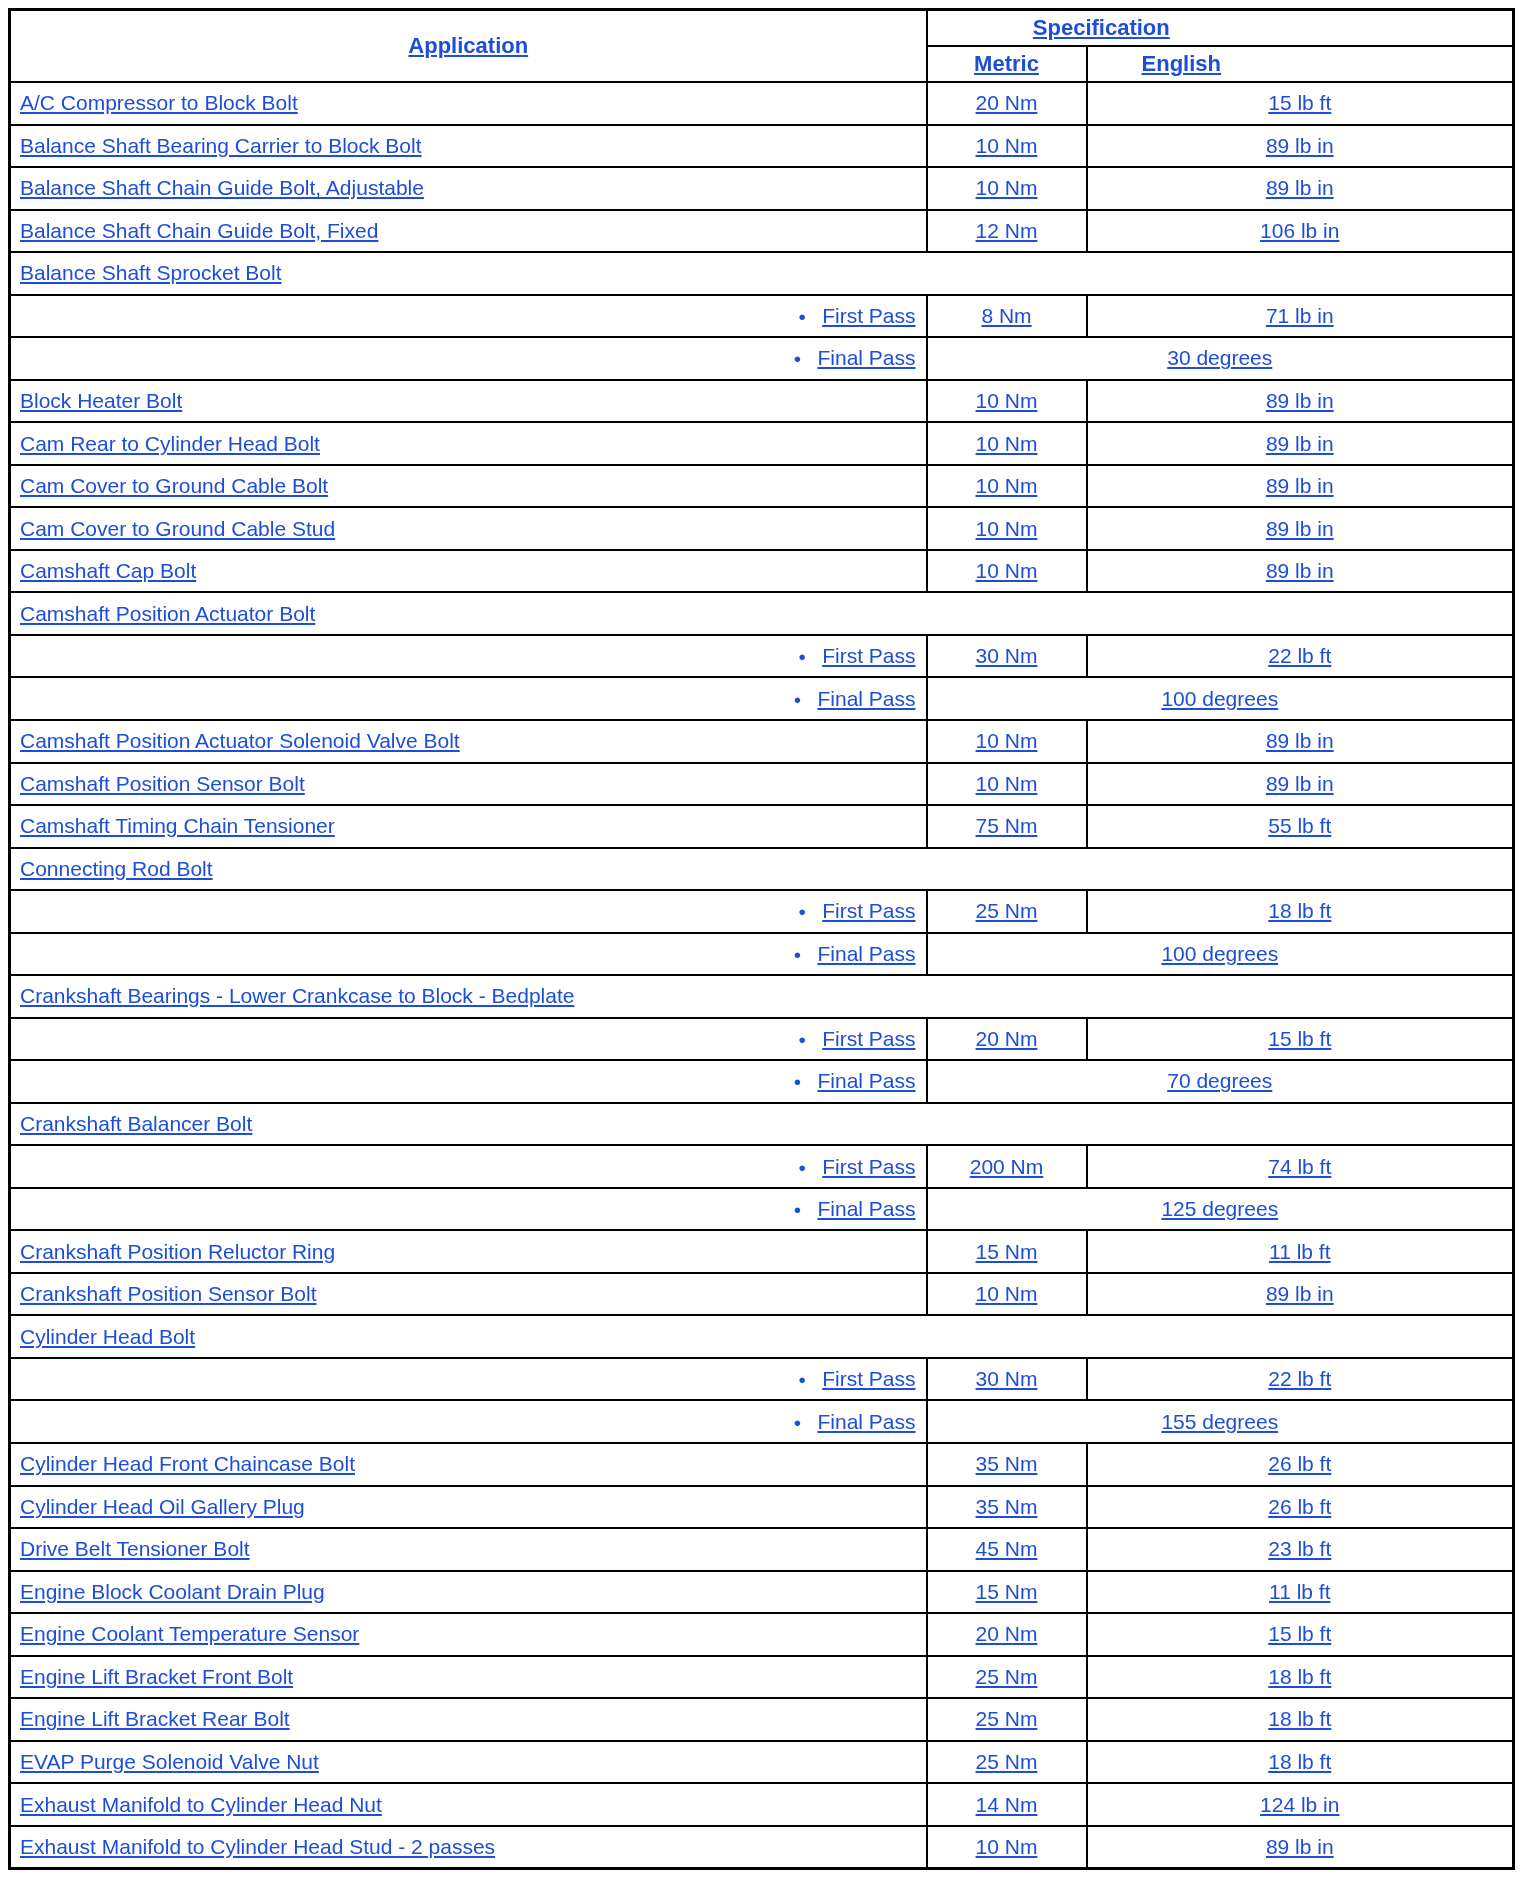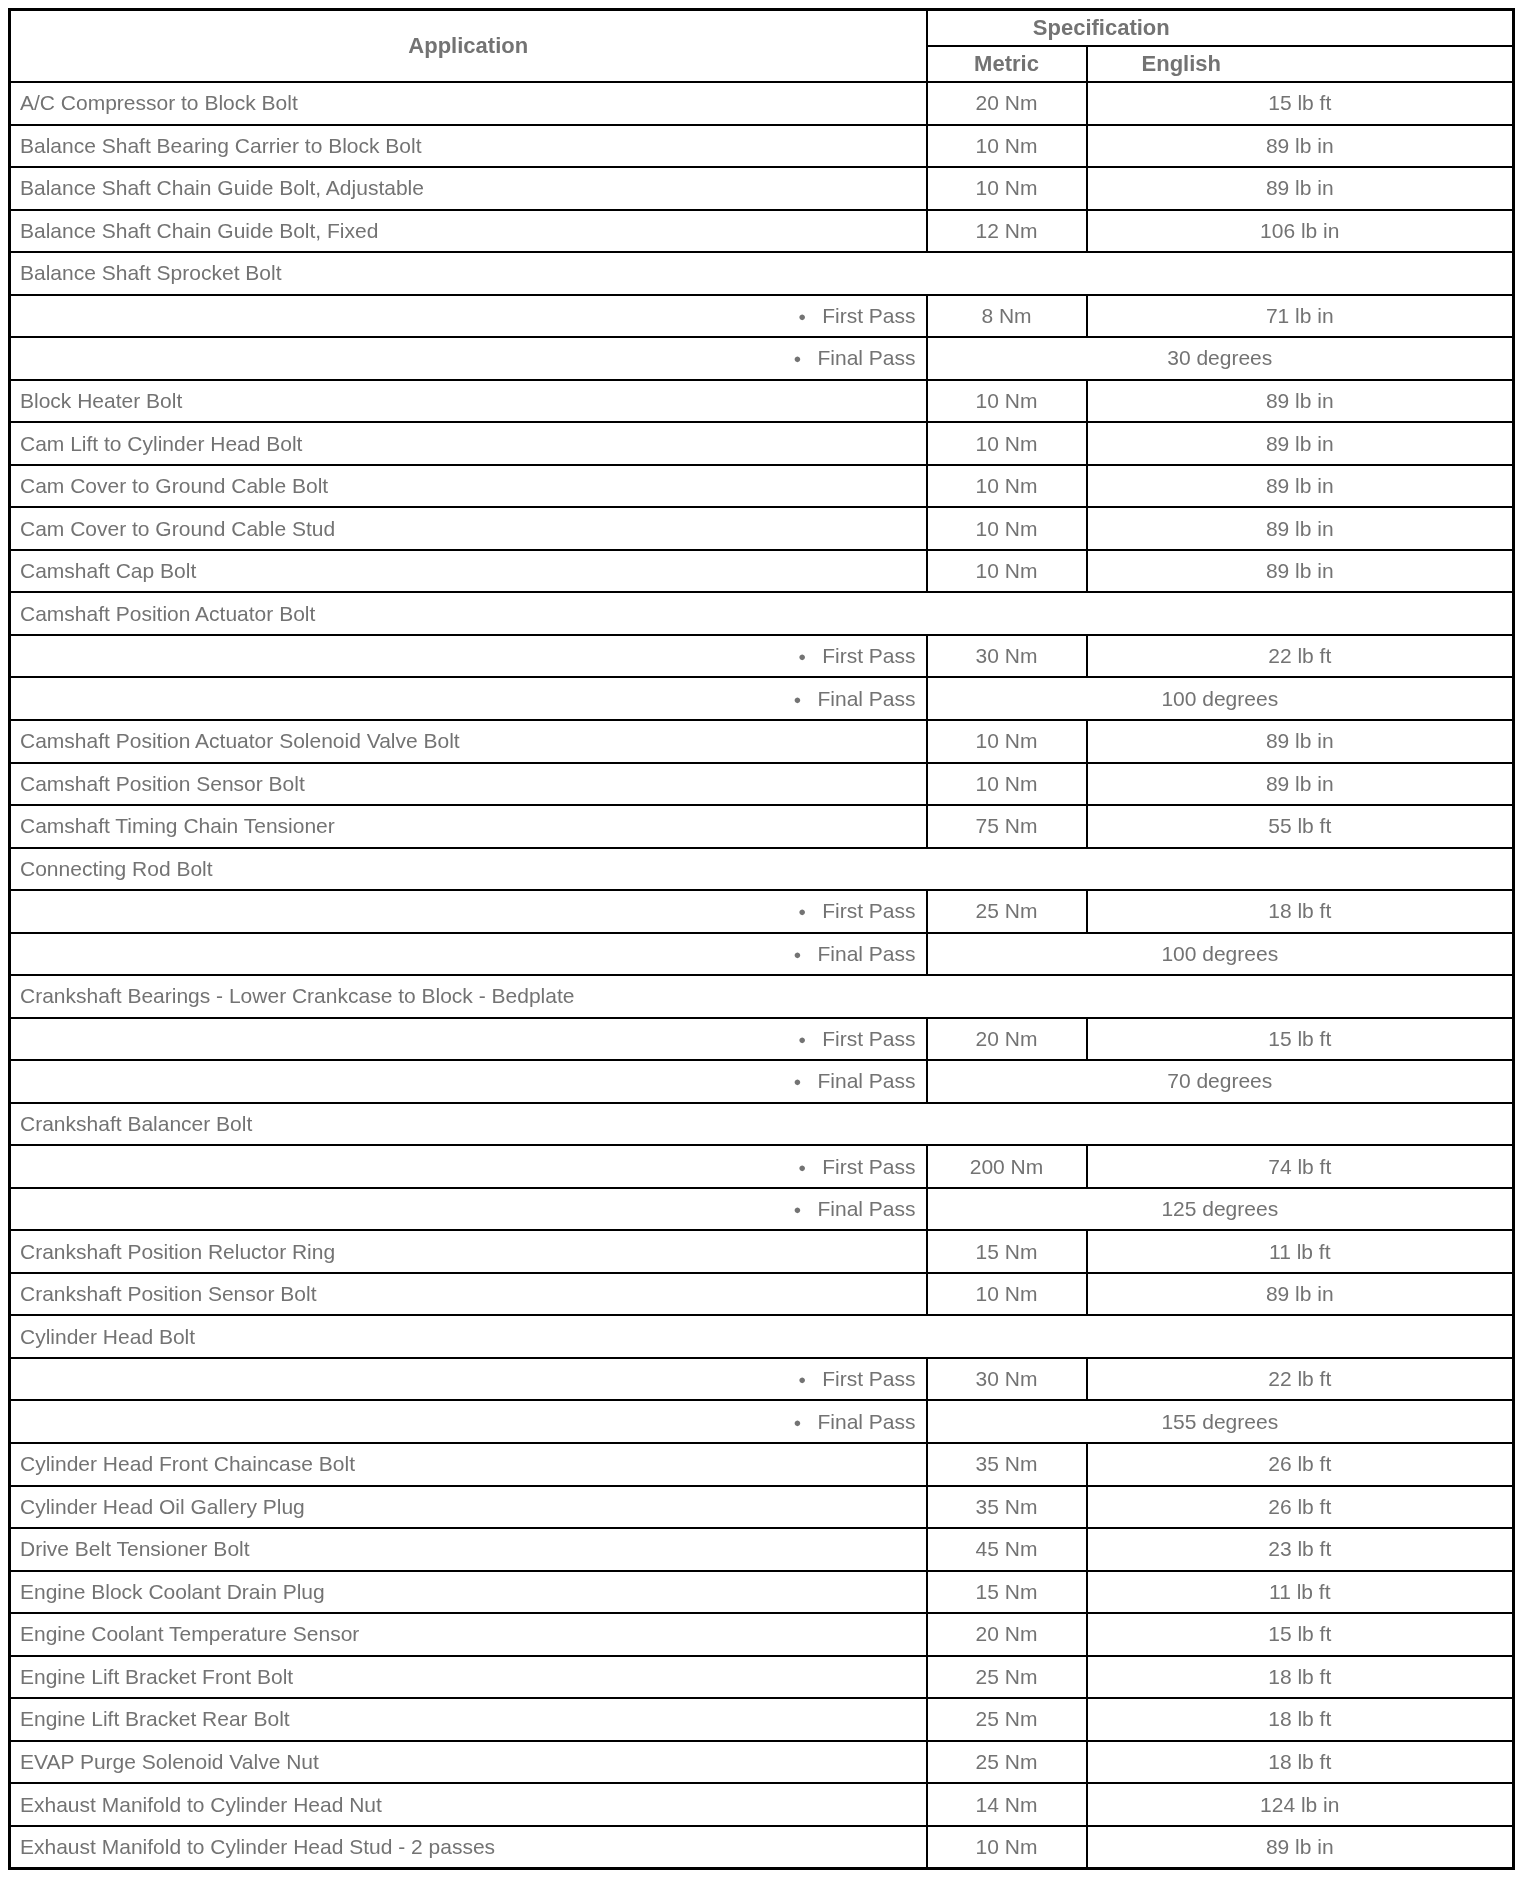--- a/index.html
+++ b/index.html
@@ -19,22 +19,23 @@
     height: 1878px;
     padding: 8px;
   }
   table.spec-table {
     width: 1504px;
     height: 1862px;
     border-collapse: collapse;
     table-layout: fixed;
     border: 3px solid #000000;
     font-size: 21px;
-    color: #737373;
+    color: #1d4ed8;
     background: #ffffff;
+    text-decoration: underline;
   }
   th, td {
     border: 2px solid #000000;
     vertical-align: middle;
     overflow: hidden;
   }
   thead tr { height: 36px; }
   tbody tr { height: 42px; }
   thead th {
     font-weight: bold;
@@ -116,21 +117,21 @@
         <tr>
           <td class="label indent"><span class="bullet">●</span><span>Final Pass</span></td>
           <td class="value span2" colspan="2">30 degrees</td>
         </tr>
         <tr>
           <td class="label">Block Heater Bolt</td>
           <td class="value">10 Nm</td>
           <td class="value english">89 lb in</td>
         </tr>
         <tr>
-          <td class="label">Cam Lift to Cylinder Head Bolt</td>
+          <td class="label">Cam Rear to Cylinder Head Bolt</td>
           <td class="value">10 Nm</td>
           <td class="value english">89 lb in</td>
         </tr>
         <tr>
           <td class="label">Cam Cover to Ground Cable Bolt</td>
           <td class="value">10 Nm</td>
           <td class="value english">89 lb in</td>
         </tr>
         <tr>
           <td class="label">Cam Cover to Ground Cable Stud</td>

